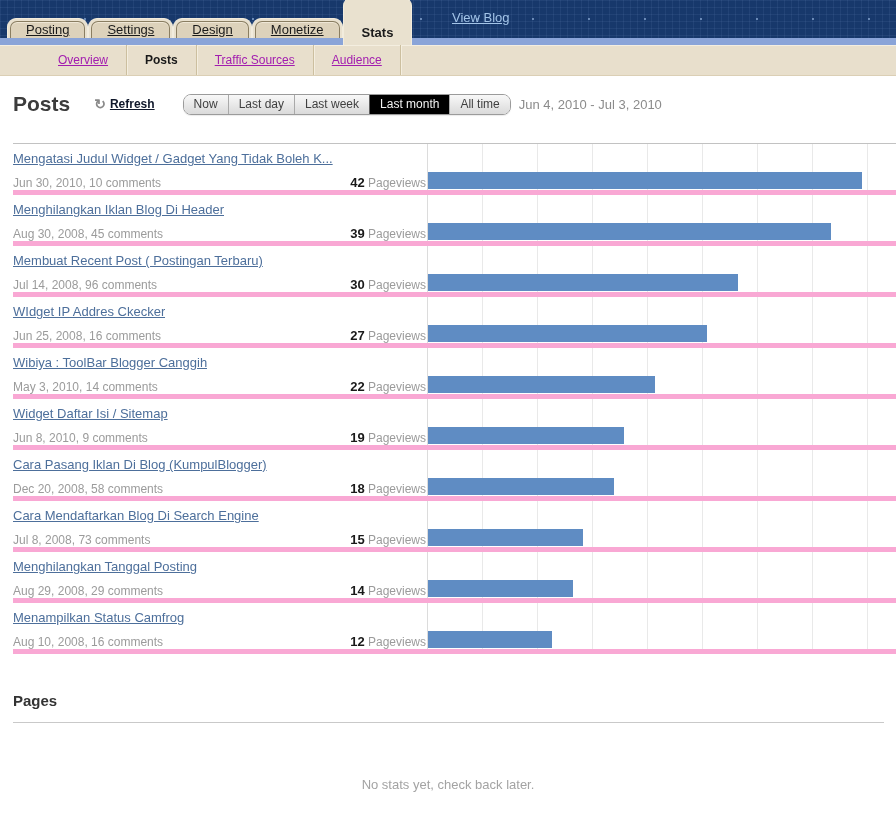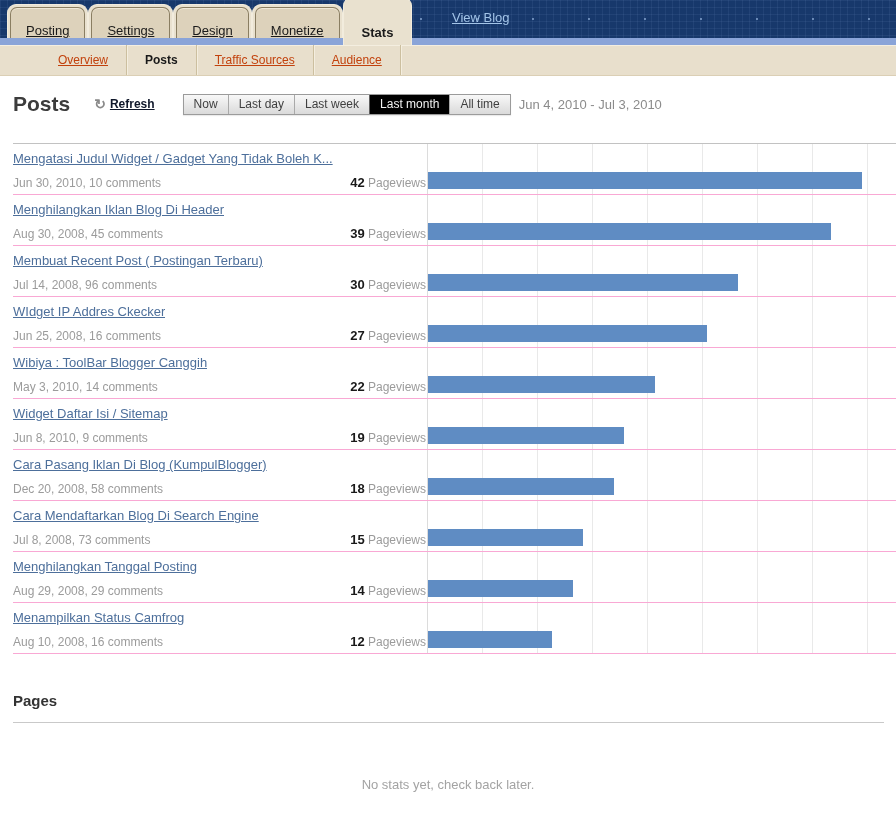--- a/index.html
+++ b/index.html
@@ -17,22 +17,22 @@
       repeating-linear-gradient(to right, rgba(130,160,210,.10) 0 1px, transparent 1px 7px),
       repeating-linear-gradient(to bottom, rgba(130,160,210,.10) 0 1px, transparent 1px 7px);
     background-size:56px 56px, auto, auto;
     background-position:28px 18px, 0 0, 0 0;
   }
   .tabs {
     position:absolute; left:10px; top:0; height:38px;
     display:flex; align-items:flex-end; gap:6px; z-index:3;
   }
   .tab {
-    position:relative; height:31px; padding:0 15px;
-    display:flex; align-items:flex-end;
+    position:relative; height:17px; padding:0 15px;
+    display:flex; align-items:flex-start;
     background:#ddd2bb; border:1px solid #8a7e62; border-bottom:none;
     border-radius:7px 7px 0 0; font-size:13px; color:#1a1a1a;
     cursor:pointer; white-space:nowrap;
     box-shadow: inset 0 1px 0 #efe7d6;
   }
   .tab::before {
     content:""; position:absolute; left:-4px; right:-4px; top:-4px; bottom:0;
     background:#e9e1cf; border:1px solid #f2ecdd; border-bottom:none;
     border-radius:9px 9px 0 0; z-index:-1;
   }
@@ -53,46 +53,46 @@
   
   .subnav {
     height:31px; background:#e8dfcc; border-bottom:1px solid #dbcfb5;
     display:flex; align-items:stretch; padding-left:40px;
     box-shadow: inset 0 1px 0 #f4eee0;
   }
   .subnav-item {
     display:flex; align-items:center; padding:0 18px; font-size:12px;
     border-right:1px solid #ccbf9f; box-shadow:1px 0 0 #f4eedf; cursor:pointer;
   }
-  .subnav-item .subnav-label { color:#c2410c; text-decoration:underline; }
+  .subnav-item .subnav-label { color:#a21caf; text-decoration:underline; }
   .subnav-item.active .subnav-label { color:#191919; font-weight:bold; text-decoration:none; }
 
   
   .page-header { display:flex; align-items:center; margin:15px 0 0 13px; height:26px; }
   .page-title { font-size:21px; font-weight:bold; color:#3c3c3c; margin:0; }
   .refresh { margin-left:24px; display:flex; align-items:center; gap:4px; cursor:pointer; }
   .refresh-icon { font-size:14px; color:#8a8a8a; font-weight:bold; line-height:1; }
   .refresh-label { font-size:12px; font-weight:bold; color:#0f172a; text-decoration:underline; }
   .segmented {
     margin-left:28px; display:flex; height:21px;
-    border:1px solid #9b9b9b; border-radius:0; overflow:hidden;
+    border:1px solid #9b9b9b; border-radius:8px; overflow:hidden;
     box-shadow:0 1px 1px rgba(0,0,0,.08);
   }
   .seg-btn {
     display:flex; align-items:center; padding:0 10px; font-size:12px; color:#3f3f3f;
     background:linear-gradient(#f8f8f8,#dadada); border-left:1px solid #a9a9a9;
     cursor:pointer; white-space:nowrap;
   }
   .seg-btn:first-child { border-left:none; }
   .seg-btn.active { background:#000000; color:#f2f2f2; border-left-color:#5e5e5e; }
   .date-range { margin-left:8px; font-size:13px; color:#8b8b8b; }
 
   
   .stats-table { margin:26px 0 0 13px; border-top:1px solid #c2c2c2; }
-  .row { display:flex; height:51px; border-bottom:1px solid #f9a8d4; }
+  .row { display:flex; height:51px; border-bottom:5px solid #f9a8d4; }
   .info { width:414px; padding-top:7px; }
   .post-title { font-size:13px; color:#4d6f9b; text-decoration:underline; cursor:pointer;
     display:inline-block; max-width:405px; white-space:nowrap; overflow:hidden; }
   .meta { margin-top:5px; display:flex; justify-content:space-between; align-items:baseline;
     padding-right:1px; font-size:12px; color:#9b9b9b; }
   .pv-num { color:#191919; font-weight:bold; font-size:13px; }
   .pv-label { color:#9b9b9b; font-size:12px; }
   .chart-cell {
     flex:1; position:relative; border-left:1px solid #dcdcdc;
     background-image:repeating-linear-gradient(to right,

